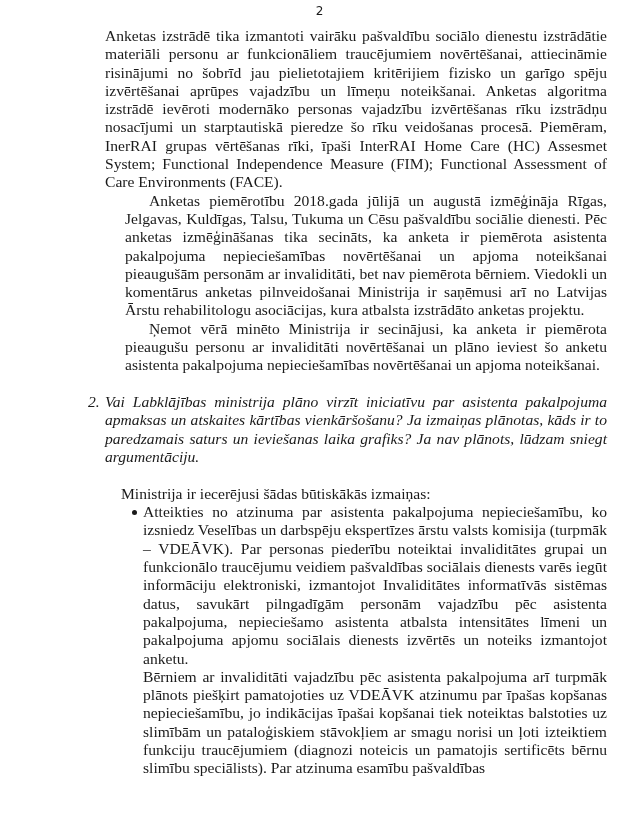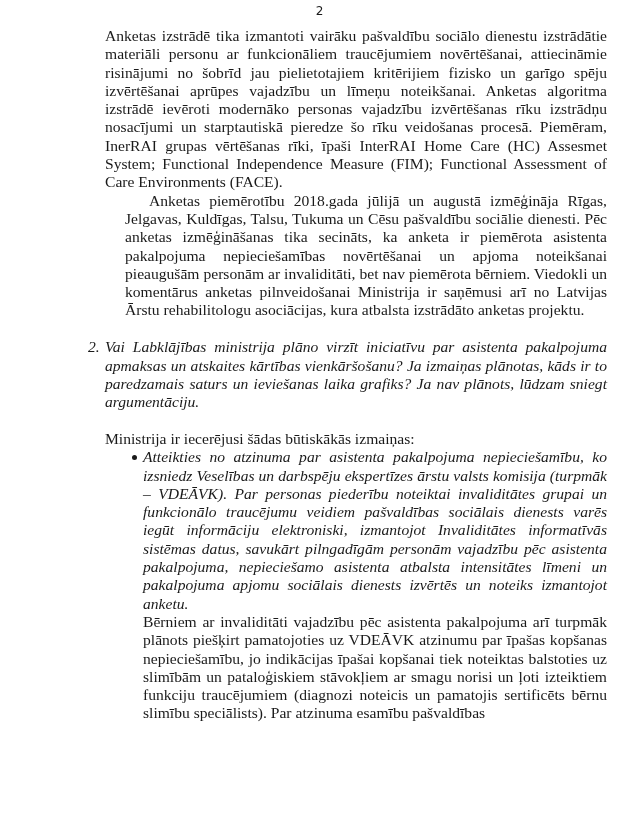--- a/index.html
+++ b/index.html
@@ -59,21 +59,20 @@
       top: 0;
       font-style: italic;
     }
     .answer {
       margin-top: 18.5px;
     }
     ul.bullets {
       list-style: none;
       margin: 0;
       padding: 0;
-      font-style: italic;
     }
     .bullet-item {
       position: relative;
       margin-left: 38px;
       text-align: justify;
     }
     .bullet-dot {
       position: absolute;
       left: -11px;
       top: 7px;
@@ -92,29 +91,30 @@
 
 <div class="page">
 
   <div class="page-number">2</div>
 
   <div class="content">
 
     <section>
       <p>Anketas izstrādē tika izmantoti vairāku pašvaldību sociālo dienestu izstrādātie materiāli personu ar funkcionāliem traucējumiem novērtēšanai, attiecināmie risinājumi no šobrīd jau pielietotajiem kritērijiem fizisko un garīgo spēju izvērtēšanai aprūpes vajadzību un līmeņu noteikšanai. Anketas algoritma izstrādē ievēroti modernāko personas vajadzību izvērtēšanas rīku izstrādņu nosacījumi un starptautiskā pieredze šo rīku veidošanas procesā. Piemēram, InerRAI grupas vērtēšanas rīki, īpaši InterRAI Home Care (HC) Assesmet System; Functional Independence Measure (FIM); Functional Assessment of Care Environments (FACE).</p>
       <p class="indent">Anketas piemērotību 2018.gada jūlijā un augustā izmēģināja Rīgas, Jelgavas, Kuldīgas, Talsu, Tukuma un Cēsu pašvaldību sociālie dienesti. Pēc anketas izmēģināšanas tika secināts, ka anketa ir piemērota asistenta pakalpojuma nepieciešamības novērtēšanai un apjoma noteikšanai pieaugušām personām ar invaliditāti, bet nav piemērota bērniem. Viedokli un komentārus anketas pilnveidošanai Ministrija ir saņēmusi arī no Latvijas Ārstu rehabilitologu asociācijas, kura atbalsta izstrādāto anketas projektu.</p>
+      <p class="indent">Ņemot vērā minēto Ministrija ir secinājusi, ka anketa ir piemērota pieaugušu personu ar invaliditāti novērtēšanai un plāno ieviest šo anketu asistenta pakalpojuma nepieciešamības novērtēšanai un apjoma noteikšanai.</p>
     </section>
 
     <div class="question">
       <span class="question-num">2.</span>
       <span>Vai Labklājības ministrija plāno virzīt iniciatīvu par asistenta pakalpojuma apmaksas un atskaites kārtības vienkāršošanu? Ja izmaiņas plānotas, kāds ir to paredzamais saturs un ieviešanas laika grafiks? Ja nav plānots, lūdzam sniegt argumentāciju.</span>
     </div>
 
     <section class="answer">
-      <p style="text-align:left;">Ministrija ir iecerējusi šādas būtiskākās izmaiņas:</p>
+      <p style="text-align:left;margin-left:16px;">Ministrija ir iecerējusi šādas būtiskākās izmaiņas:</p>
       <ul class="bullets">
         <li class="bullet-item">
           <span class="bullet-dot"></span>
           <span>Atteikties no atzinuma par asistenta pakalpojuma nepieciešamību, ko izsniedz Veselības un darbspēju ekspertīzes ārstu valsts komisija (turpmāk – VDEĀVK). Par personas piederību noteiktai invaliditātes grupai un funkcionālo traucējumu veidiem pašvaldības sociālais dienests varēs iegūt informāciju elektroniski, izmantojot Invaliditātes informatīvās sistēmas datus, savukārt pilngadīgām personām vajadzību pēc asistenta pakalpojuma, nepieciešamo asistenta atbalsta intensitātes līmeni un pakalpojuma apjomu sociālais dienests izvērtēs un noteiks izmantojot anketu.</span>
         </li>
       </ul>
       <p class="bullet-cont">Bērniem ar invaliditāti vajadzību pēc asistenta pakalpojuma arī turpmāk plānots piešķirt pamatojoties uz VDEĀVK atzinumu par īpašas kopšanas nepieciešamību, jo indikācijas īpašai kopšanai tiek noteiktas balstoties uz slimībām un patalo​ģiskiem stāvokļiem ar smagu norisi un ļoti izteiktiem funkciju traucējumiem (diagnozi noteicis un pamatojis sertificēts bērnu slimību speciālists). Par atzinuma esamību pašvaldības</p>
     </section>
 
   </div>

